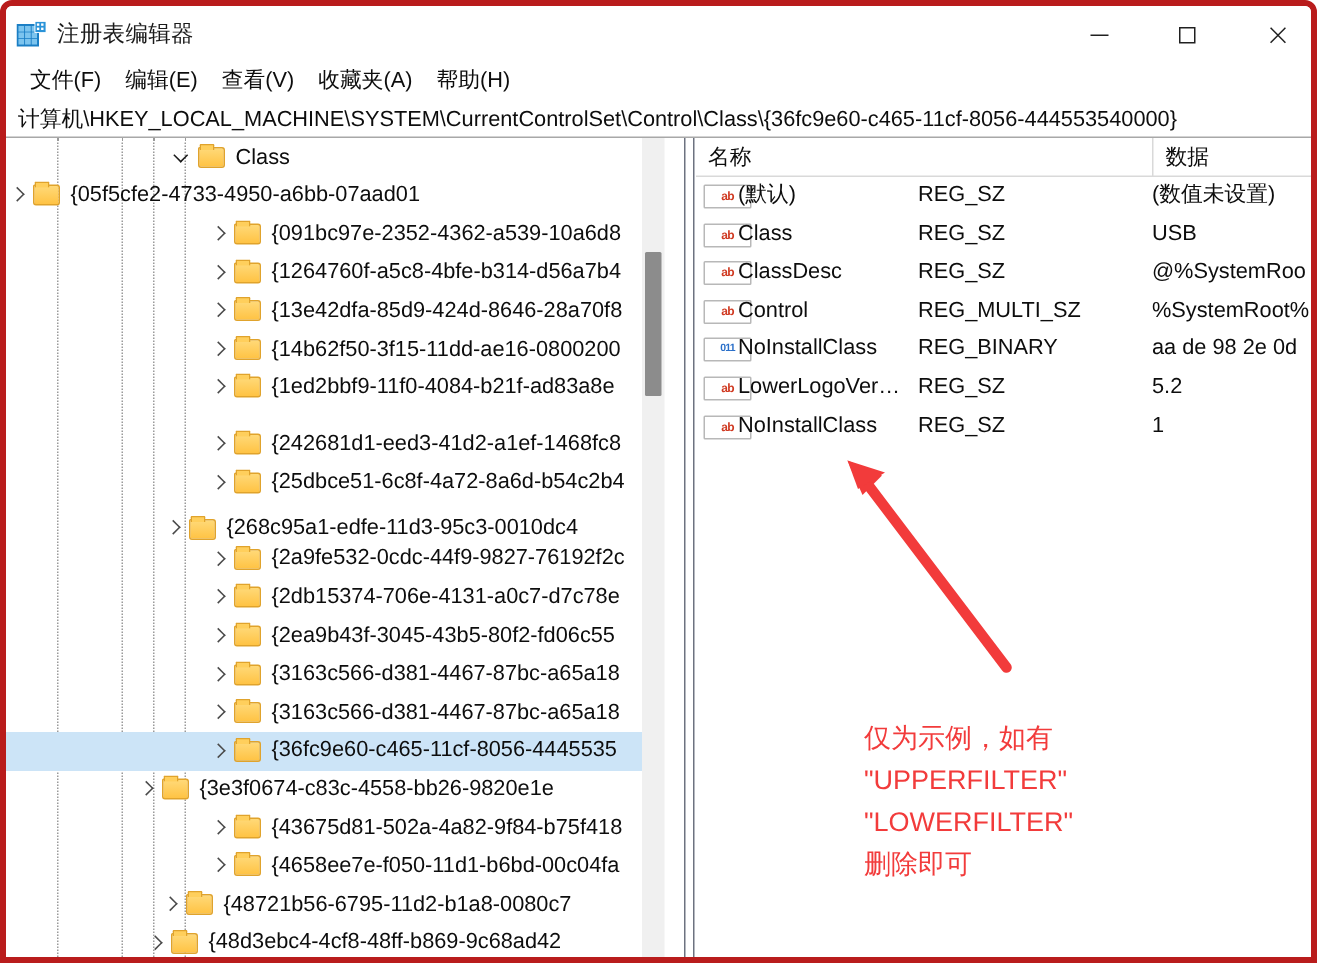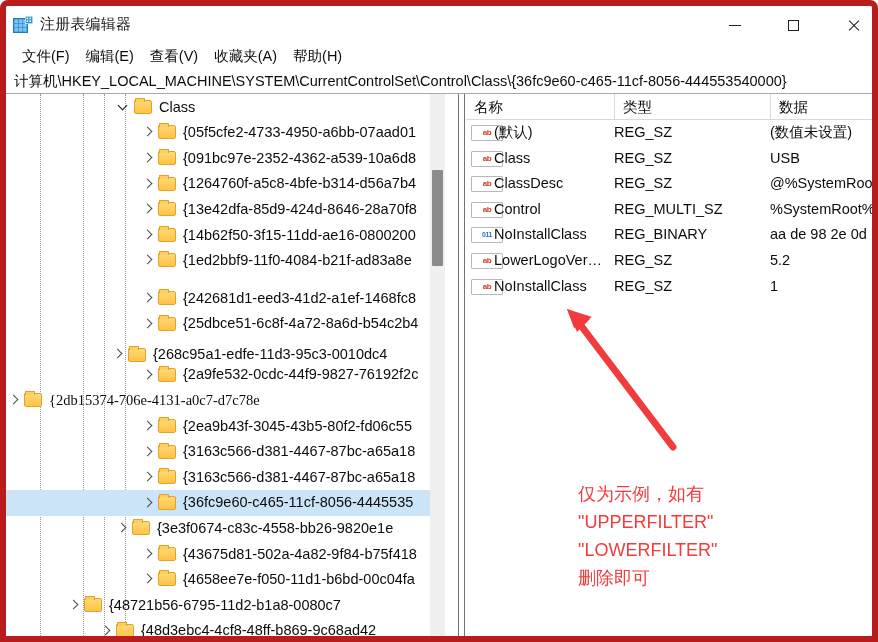--- a/index.html
+++ b/index.html
@@ -10,21 +10,21 @@
     overflow: hidden;
     background: #ffffff;
     font-family: "Liberation Sans", "DejaVu Sans", sans-serif;
   }
 
   #app {
     position: relative;
     width: 878px;
     height: 642px;
     background: #ffffff;
-    border: 6px solid #b91c1c;
+    border: 4px solid #b91c1c;
     border-radius: 8px 8px 0 0;
     overflow: hidden;
   }
 
   
   #titlebar {
     position: absolute;
     left: 0; top: 0;
     width: 878px; height: 38px;
     background: #ffffff;
@@ -382,21 +382,21 @@
       <div class="guide" style="left:119px"></div>
 
       <div id="tree-list">
 
         <div class="trow" style="padding-left:110px">
           <span class="chev open"></span>
           <span class="folder"></span>
           <span class="tlabel">Class</span>
         </div>
 
-      <div class="trow" style="padding-left: 134px;">
+      <div class="trow" style="">
             <span class="chev"></span>
             <span class="folder"></span>
             <span class="tlabel">{05f5cfe2-4733-4950-a6bb-07aad01</span>
           </div>
           <div class="trow" style="padding-left: 134px;">
             <span class="chev"></span>
             <span class="folder"></span>
             <span class="tlabel">{091bc97e-2352-4362-a539-10a6d8</span>
           </div>
           <div class="trow" style="padding-left: 134px;">
@@ -432,21 +432,21 @@
           <div class="trow" style="padding-left: 104px; align-items: flex-end;">
             <span class="chev"></span>
             <span class="folder"></span>
             <span class="tlabel">{268c95a1-edfe-11d3-95c3-0010dc4</span>
           </div>
           <div class="trow" style="padding-left: 134px;">
             <span class="chev"></span>
             <span class="folder"></span>
             <span class="tlabel">{2a9fe532-0cdc-44f9-9827-76192f2c</span>
           </div>
-          <div class="trow" style=" font-family: Liberation Serif, serif;">
+          <div class="trow" style="padding-left: 134px;">
             <span class="chev"></span>
             <span class="folder"></span>
             <span class="tlabel">{2db15374-706e-4131-a0c7-d7c78e</span>
           </div>
           <div class="trow" style="padding-left: 134px;">
             <span class="chev"></span>
             <span class="folder"></span>
             <span class="tlabel">{2ea9b43f-3045-43b5-80f2-fd06c55</span>
           </div>
           <div class="trow" style="padding-left: 134px;">
@@ -457,36 +457,36 @@
           <div class="trow" style="padding-left: 134px;">
             <span class="chev"></span>
             <span class="folder"></span>
             <span class="tlabel">{3163c566-d381-4467-87bc-a65a18</span>
           </div>
           <div class="trow sel" style="padding-left: 134px; background: rgb(204, 228, 247);">
             <span class="chev"></span>
             <span class="folder"></span>
             <span class="tlabel">{36fc9e60-c465-11cf-8056-4445535</span>
           </div>
-          <div class="trow" style="padding-left: 108px;">
+          <div class="trow" style="padding-left: 86px;">
             <span class="chev"></span>
             <span class="folder"></span>
             <span class="tlabel">{3e3f0674-c83c-4558-bb26-9820e1e</span>
           </div>
           <div class="trow" style="padding-left: 134px;">
             <span class="chev"></span>
             <span class="folder"></span>
             <span class="tlabel">{43675d81-502a-4a82-9f84-b75f418</span>
           </div>
           <div class="trow" style="padding-left: 134px;">
             <span class="chev"></span>
             <span class="folder"></span>
             <span class="tlabel">{4658ee7e-f050-11d1-b6bd-00c04fa</span>
           </div>
-          <div class="trow" style="padding-left: 60px;">
+          <div class="trow" style="padding-left: 102px;">
             <span class="chev"></span>
             <span class="folder"></span>
             <span class="tlabel">{48721b56-6795-11d2-b1a8-0080c7</span>
           </div>
           <div class="trow" style="padding-left: 92px;">
             <span class="chev"></span>
             <span class="folder"></span>
             <span class="tlabel">{48d3ebc4-4cf8-48ff-b869-9c68ad42</span>
           </div>
           <div class="trow" style="padding-left: 134px;">
@@ -499,21 +499,20 @@
       <div id="tree-scroll">
         <div id="tree-thumb"></div>
       </div>
     </div>
 
     <div id="splitter"></div>
 
     <div id="value-pane">
       <div id="value-header">
         <div class="vhcell" id="vh-name">名称</div>
-        <div class="vhcell" id="vh-type">类型</div>
         <div class="vhcell" id="vh-data">数据</div>
       </div>
       <div id="value-rows">
 
       <div class="vrow">
             <span class="vicon sz">ab</span>
             <span class="vcell vc-name">(默认)</span>
             <span class="vcell vc-type">REG_SZ</span>
             <span class="vcell vc-data">(数值未设置)</span>
           </div>

